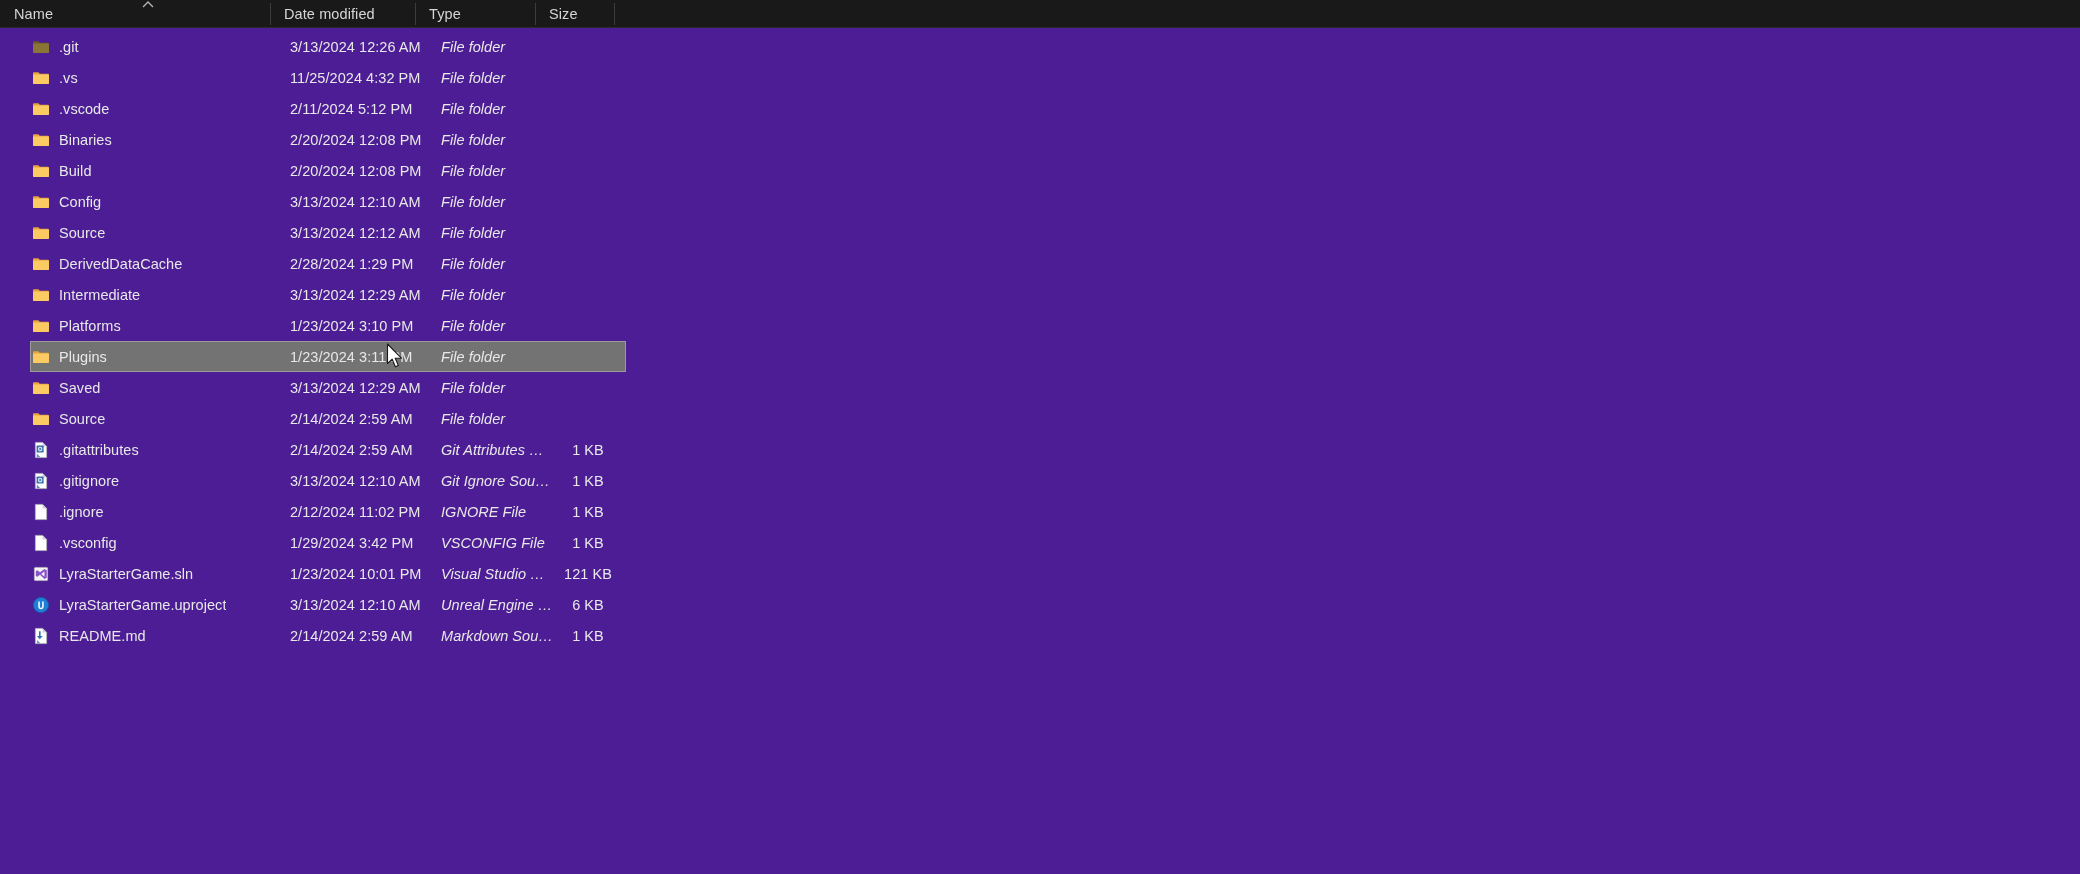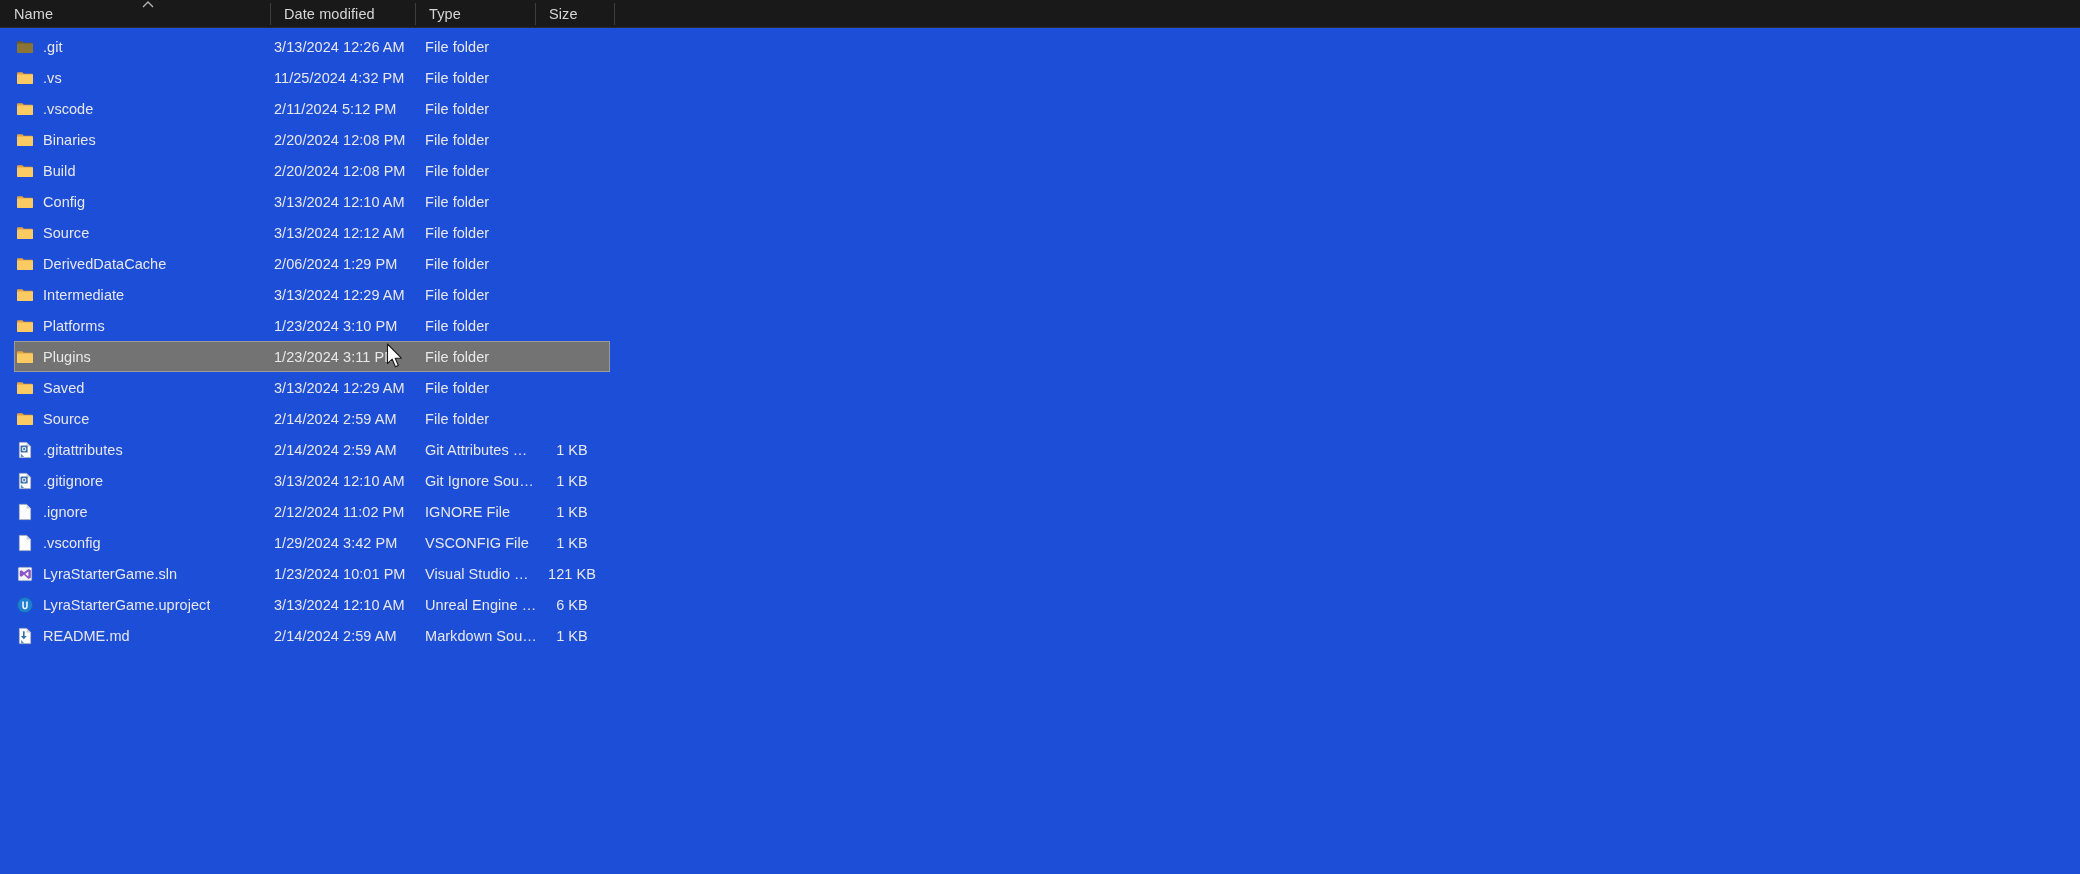--- a/index.html
+++ b/index.html
@@ -14,21 +14,21 @@
   body {
     font-family: "Liberation Sans", sans-serif;
     color: #e6e6e6;
     -webkit-font-smoothing: antialiased;
   }
 
   #explorer {
     position: relative;
     width: 2080px;
     height: 874px;
-    background: #1d4ed8;
+    background: #4c1d95;
   }
 
   
   .col-header {
     position: relative;
     height: 28px;
     display: flex;
     align-items: center;
     background: #191919;
     border-bottom: 1px solid #2a2a2a;
@@ -89,20 +89,21 @@
     padding-top: 3px;
   }
 
   .row {
     position: relative;
     height: 31px;
     display: flex;
     align-items: center;
     width: 810px;
     cursor: default;
+    margin-left: 16px;
   }
 
   .row.selected .row-bg {
     position: absolute;
     left: 14px;
     right: 200px;
     top: 0;
     bottom: 0;
     background: #737373;
     border: 1px solid #9a9a9a;
@@ -121,21 +122,21 @@
     letter-spacing: 0.05px;
   }
 
   .cell-name {
     width: 270px;
     display: flex;
     align-items: center;
     padding-left: 16px;
   }
   .cell-date { width: 145px; padding-left: 4px; }
-  .cell-type { width: 122px; padding-left: 10px; }
+  .cell-type { width: 122px; padding-left: 10px; font-style: italic; }
   .cell-size { width: 72px; text-align: center; padding-right: 2px; }
 
   .name-label {
     margin-left: 9px;
     overflow: hidden;
     text-overflow: ellipsis;
   }
 
   
   .icon {
@@ -291,21 +292,21 @@
       <div class="row">
         <div class="cell cell-name">
           <span class="icon">
             <svg width="18" height="18" viewBox="0 0 18 18">
               <path d="M1 4.2 a1 1 0 0 1 1-1 h4.3 l1.5 1.6 H16 a1 1 0 0 1 1 1 V14 a1 1 0 0 1-1 1 H2 a1 1 0 0 1-1-1 Z" fill="#e8a33d"></path>
               <path d="M1 6.4 a1 1 0 0 1 1-1 h14 a1 1 0 0 1 1 1 V14 a1 1 0 0 1-1 1 H2 a1 1 0 0 1-1-1 Z" fill="#fbca63"></path>
             </svg>
           </span>
           <span class="name-label">DerivedDataCache</span>
         </div>
-        <div class="cell cell-date"><span>2/06/2024 1:29 PM</span></div>
+        <div class="cell cell-date"><span>2/28/2024 1:29 PM</span></div>
         <div class="cell cell-type"><span>File folder</span></div>
         <div class="cell cell-size"><span></span></div>
       </div>
       <div class="row">
         <div class="cell cell-name">
           <span class="icon">
             <svg width="18" height="18" viewBox="0 0 18 18">
               <path d="M1 4.2 a1 1 0 0 1 1-1 h4.3 l1.5 1.6 H16 a1 1 0 0 1 1 1 V14 a1 1 0 0 1-1 1 H2 a1 1 0 0 1-1-1 Z" fill="#e8a33d"></path>
               <path d="M1 6.4 a1 1 0 0 1 1-1 h14 a1 1 0 0 1 1 1 V14 a1 1 0 0 1-1 1 H2 a1 1 0 0 1-1-1 Z" fill="#fbca63"></path>
             </svg>

